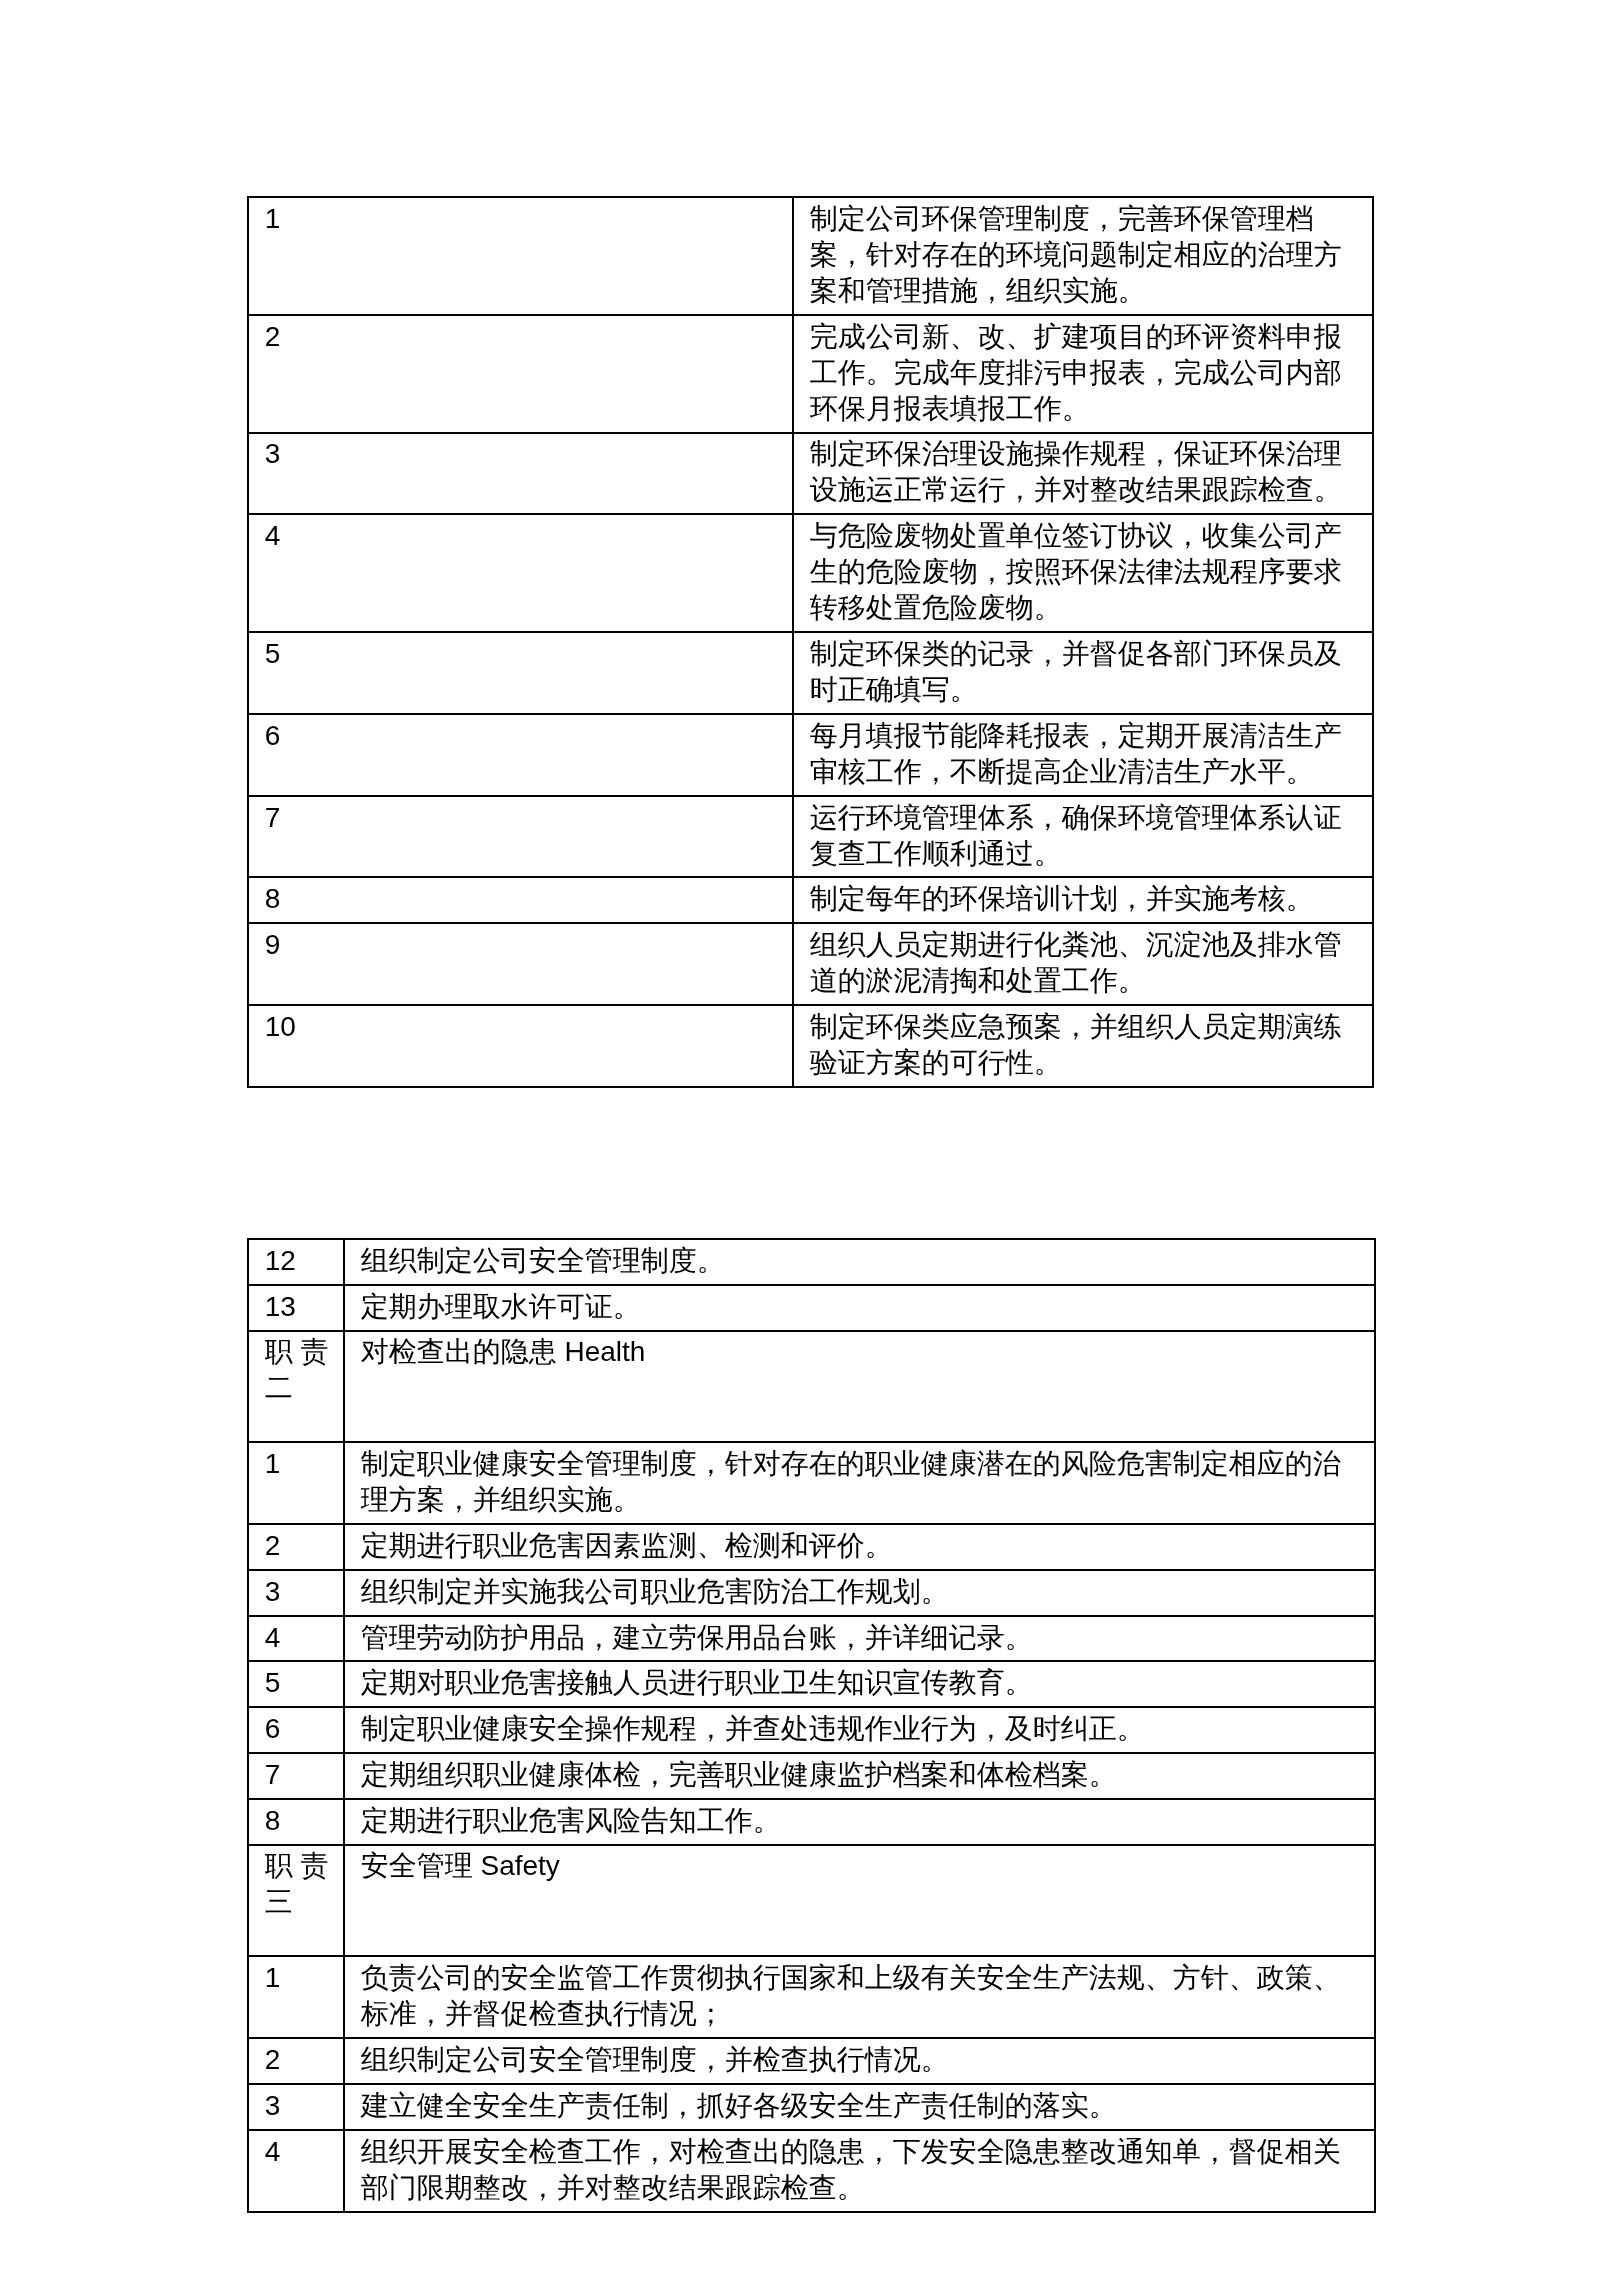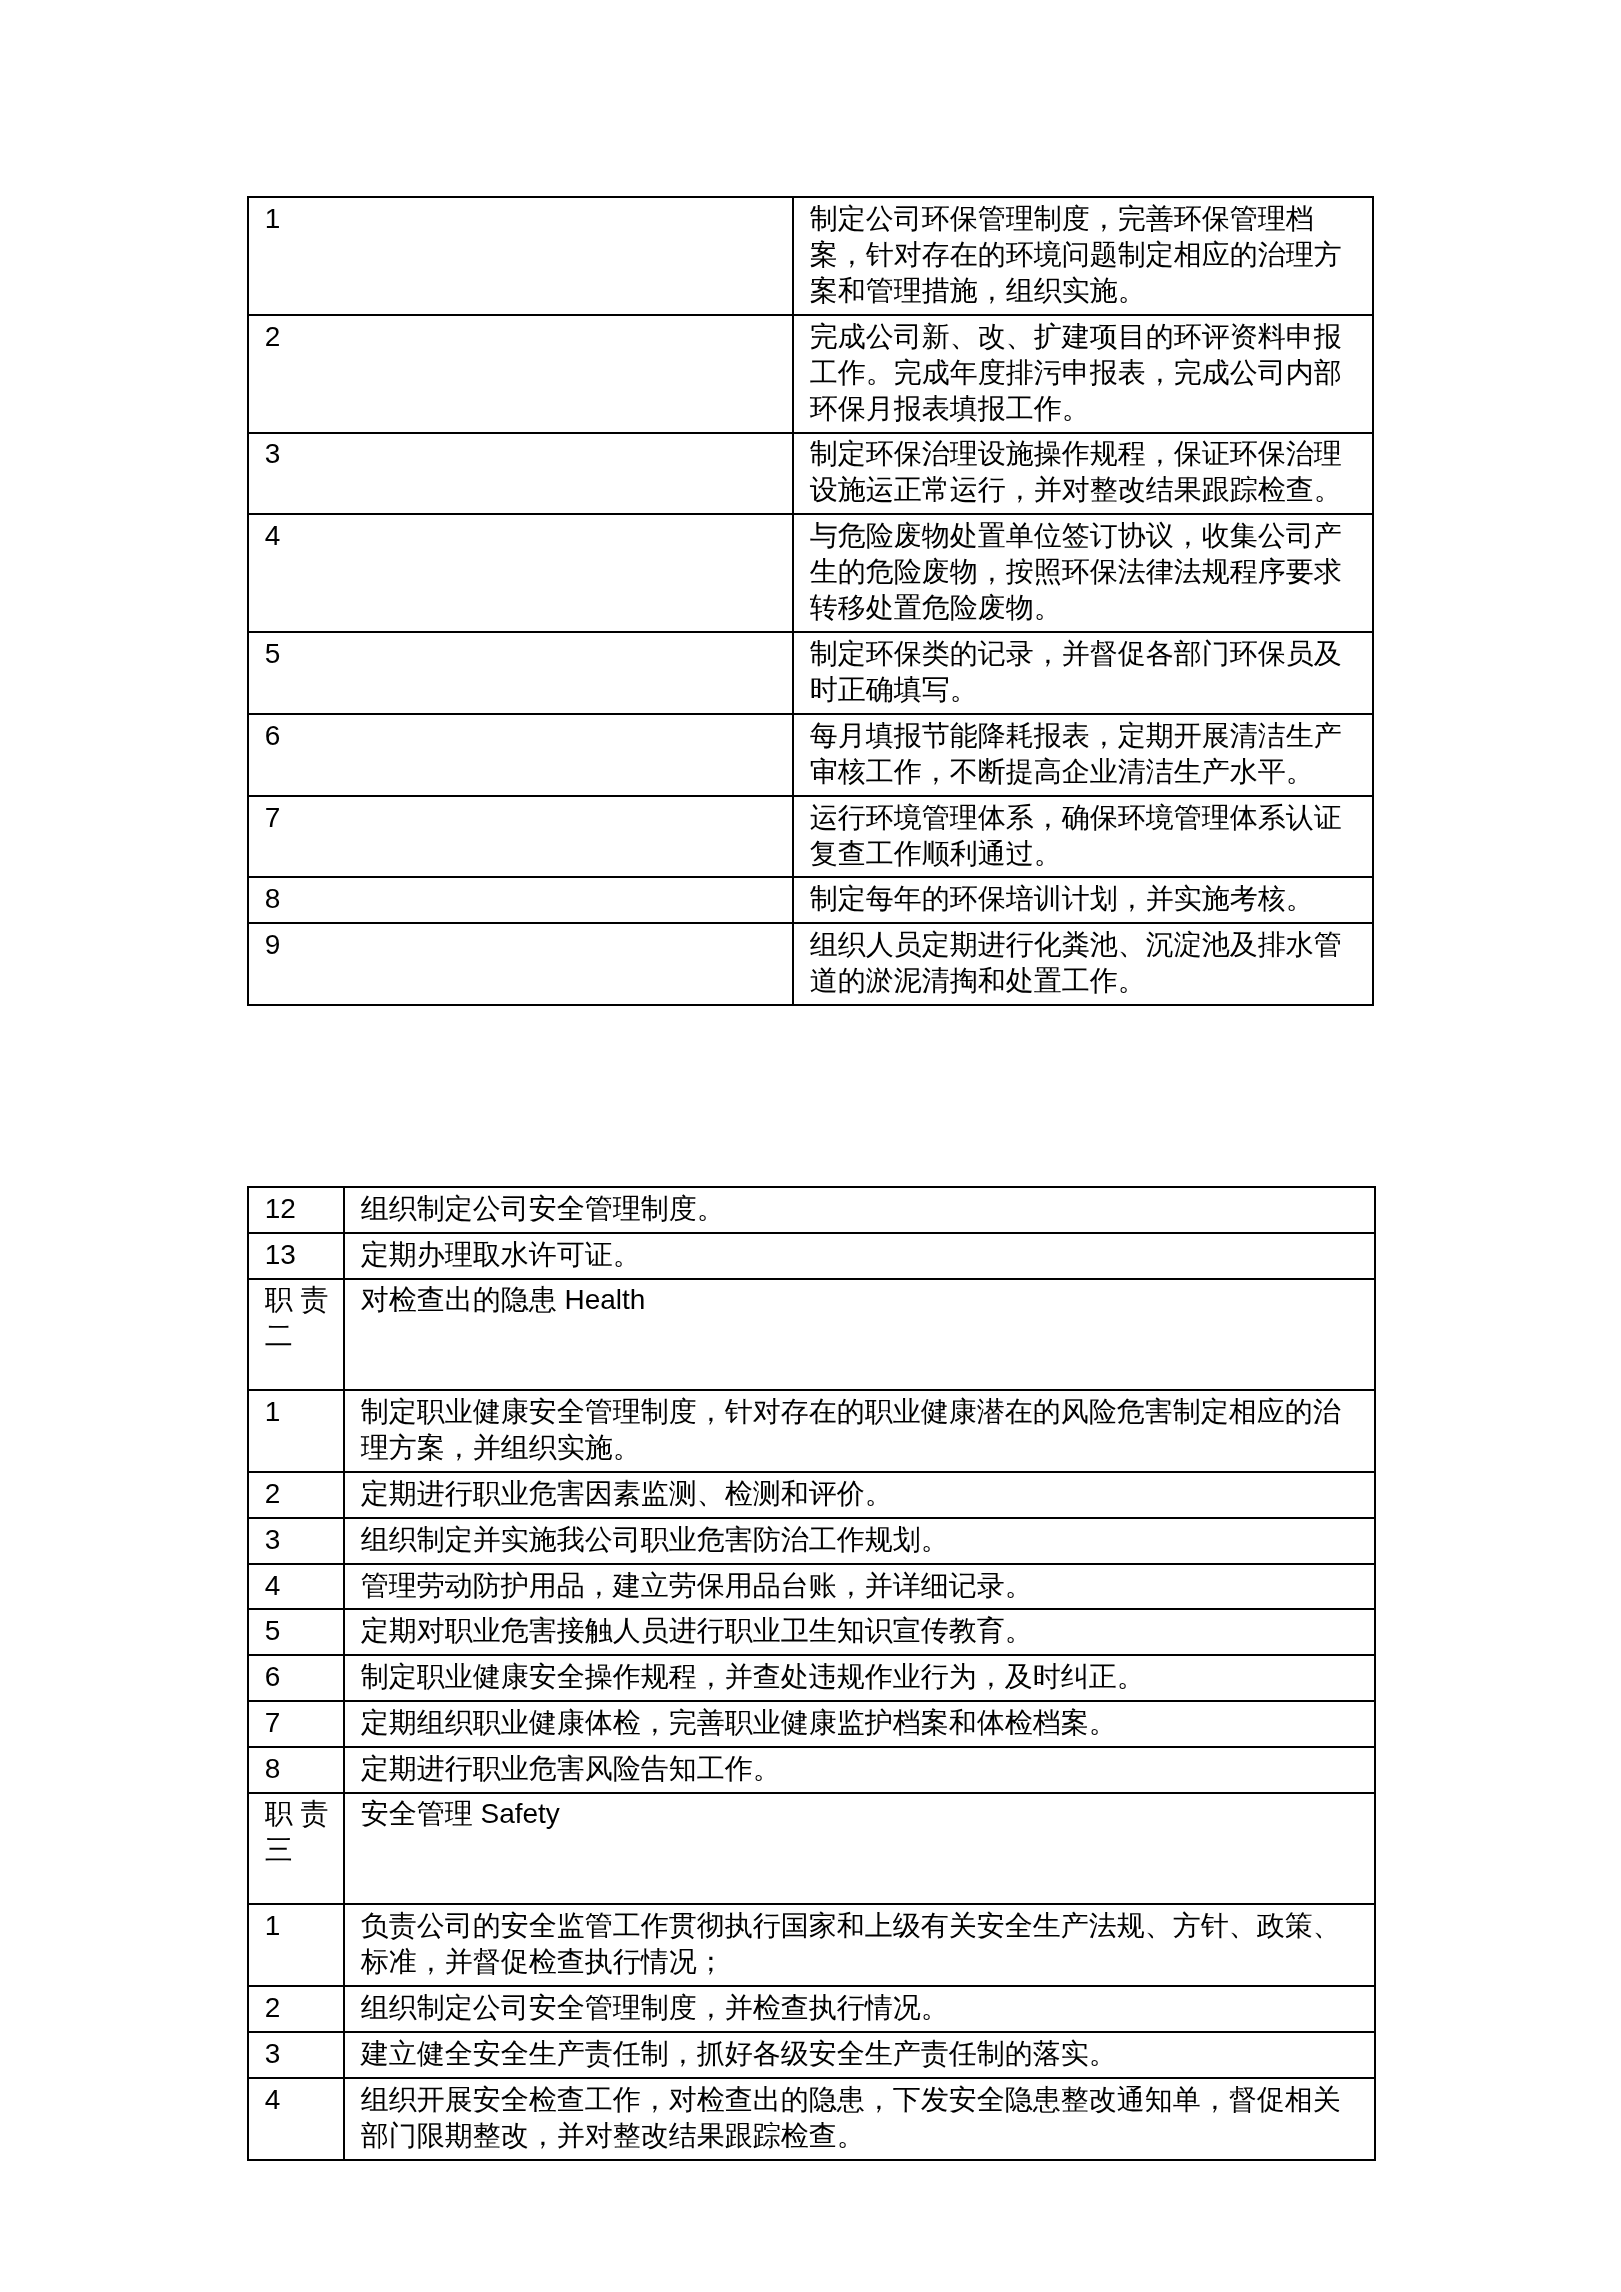--- a/index.html
+++ b/index.html
@@ -20,21 +20,21 @@
     table-layout: fixed;
     background: #ffffff;
   }
   #table1 {
     left: 247px;
     top: 196px;
     width: 1125px;
   }
   #table2 {
     left: 247px;
-    top: 1186px;
+    top: 1238px;
     width: 1127px;
   }
   .doc-table td {
     border: 2px solid #000000;
     vertical-align: top;
     font-size: 28px;
     line-height: 36px;
     padding: 2.9px 13.7px 4.9px 15.7px;
     overflow: hidden;
   }
@@ -87,20 +87,24 @@
         <td class="id-cell">7</td>
         <td class="text-cell">运行环境管理体系，确保环境管理体系认证复查工作顺利通过。</td>
       </tr>
       <tr>
         <td class="id-cell">8</td>
         <td class="text-cell">制定每年的环保培训计划，并实施考核。</td>
       </tr>
       <tr>
         <td class="id-cell">9</td>
         <td class="text-cell">组织人员定期进行化粪池、沉淀池及排水管道的淤泥清掏和处置工作。</td>
+      </tr>
+      <tr>
+        <td class="id-cell">10</td>
+        <td class="text-cell">制定环保类应急预案，并组织人员定期演练验证方案的可行性。</td>
       </tr>
     </tbody>
 </table>
 
 <table id="table2" class="doc-table">
   <colgroup>
       <col class="c-id">
       <col class="c-text">
     </colgroup>
   <tbody>

